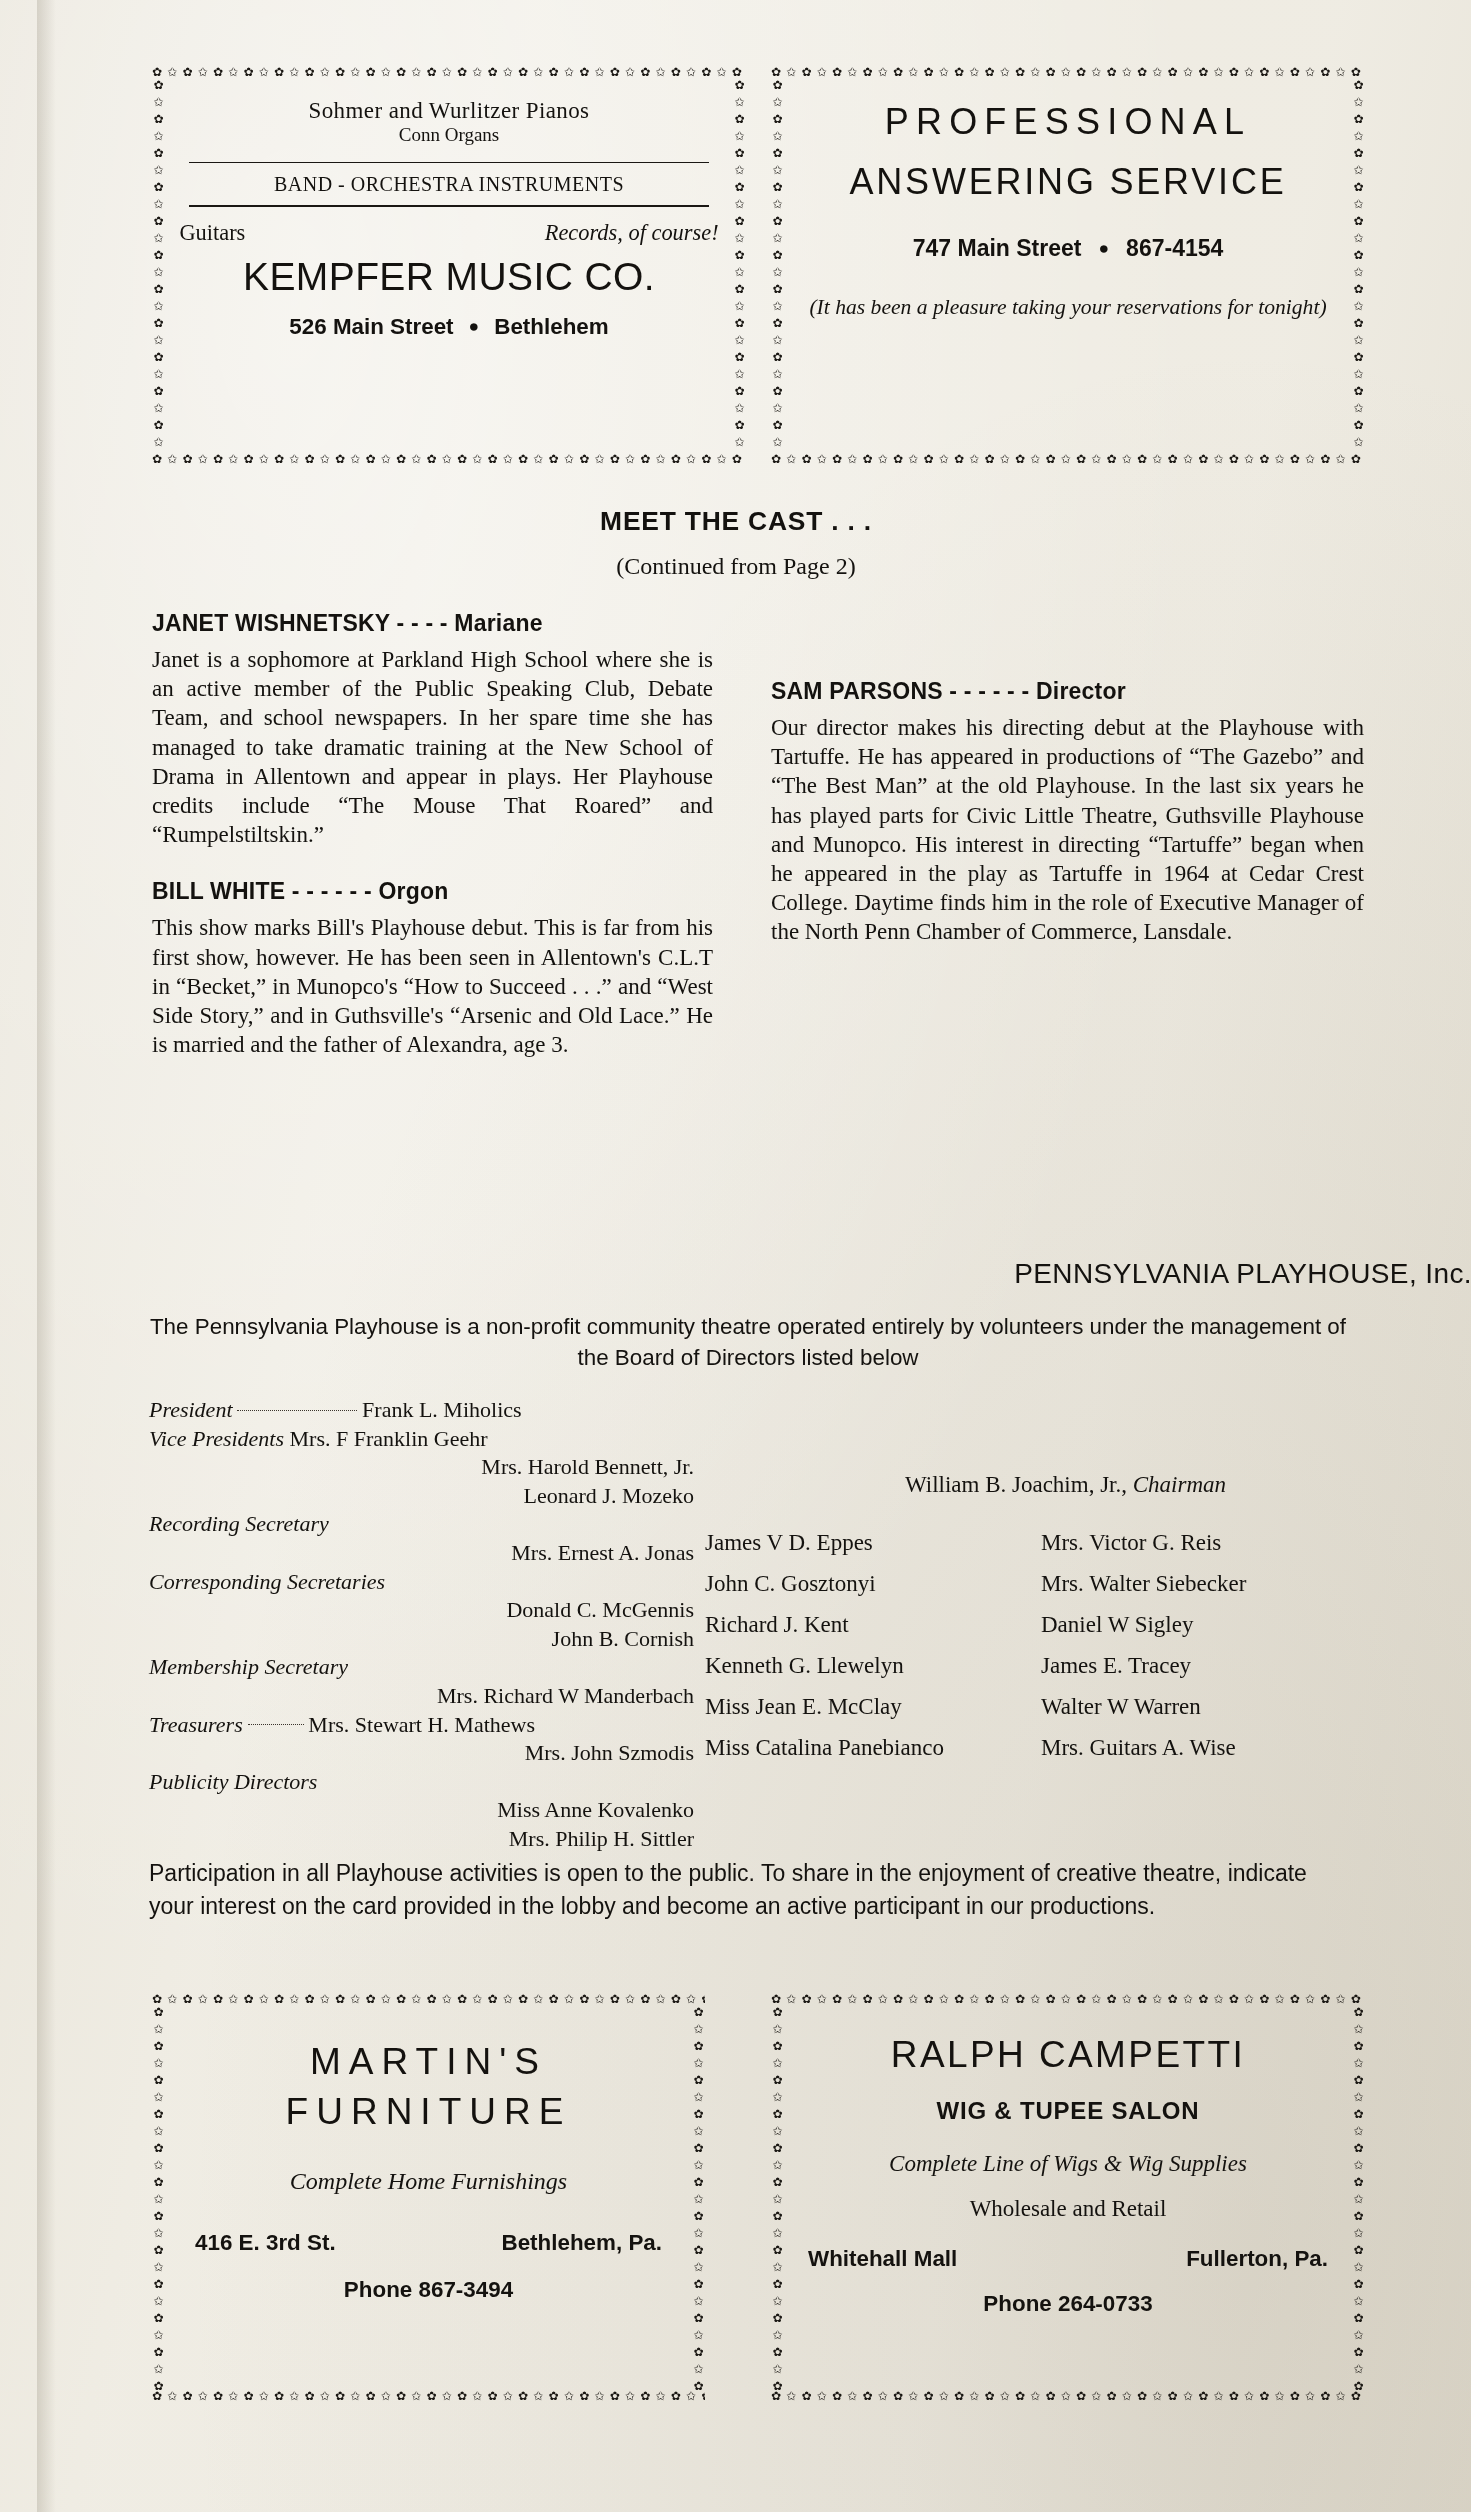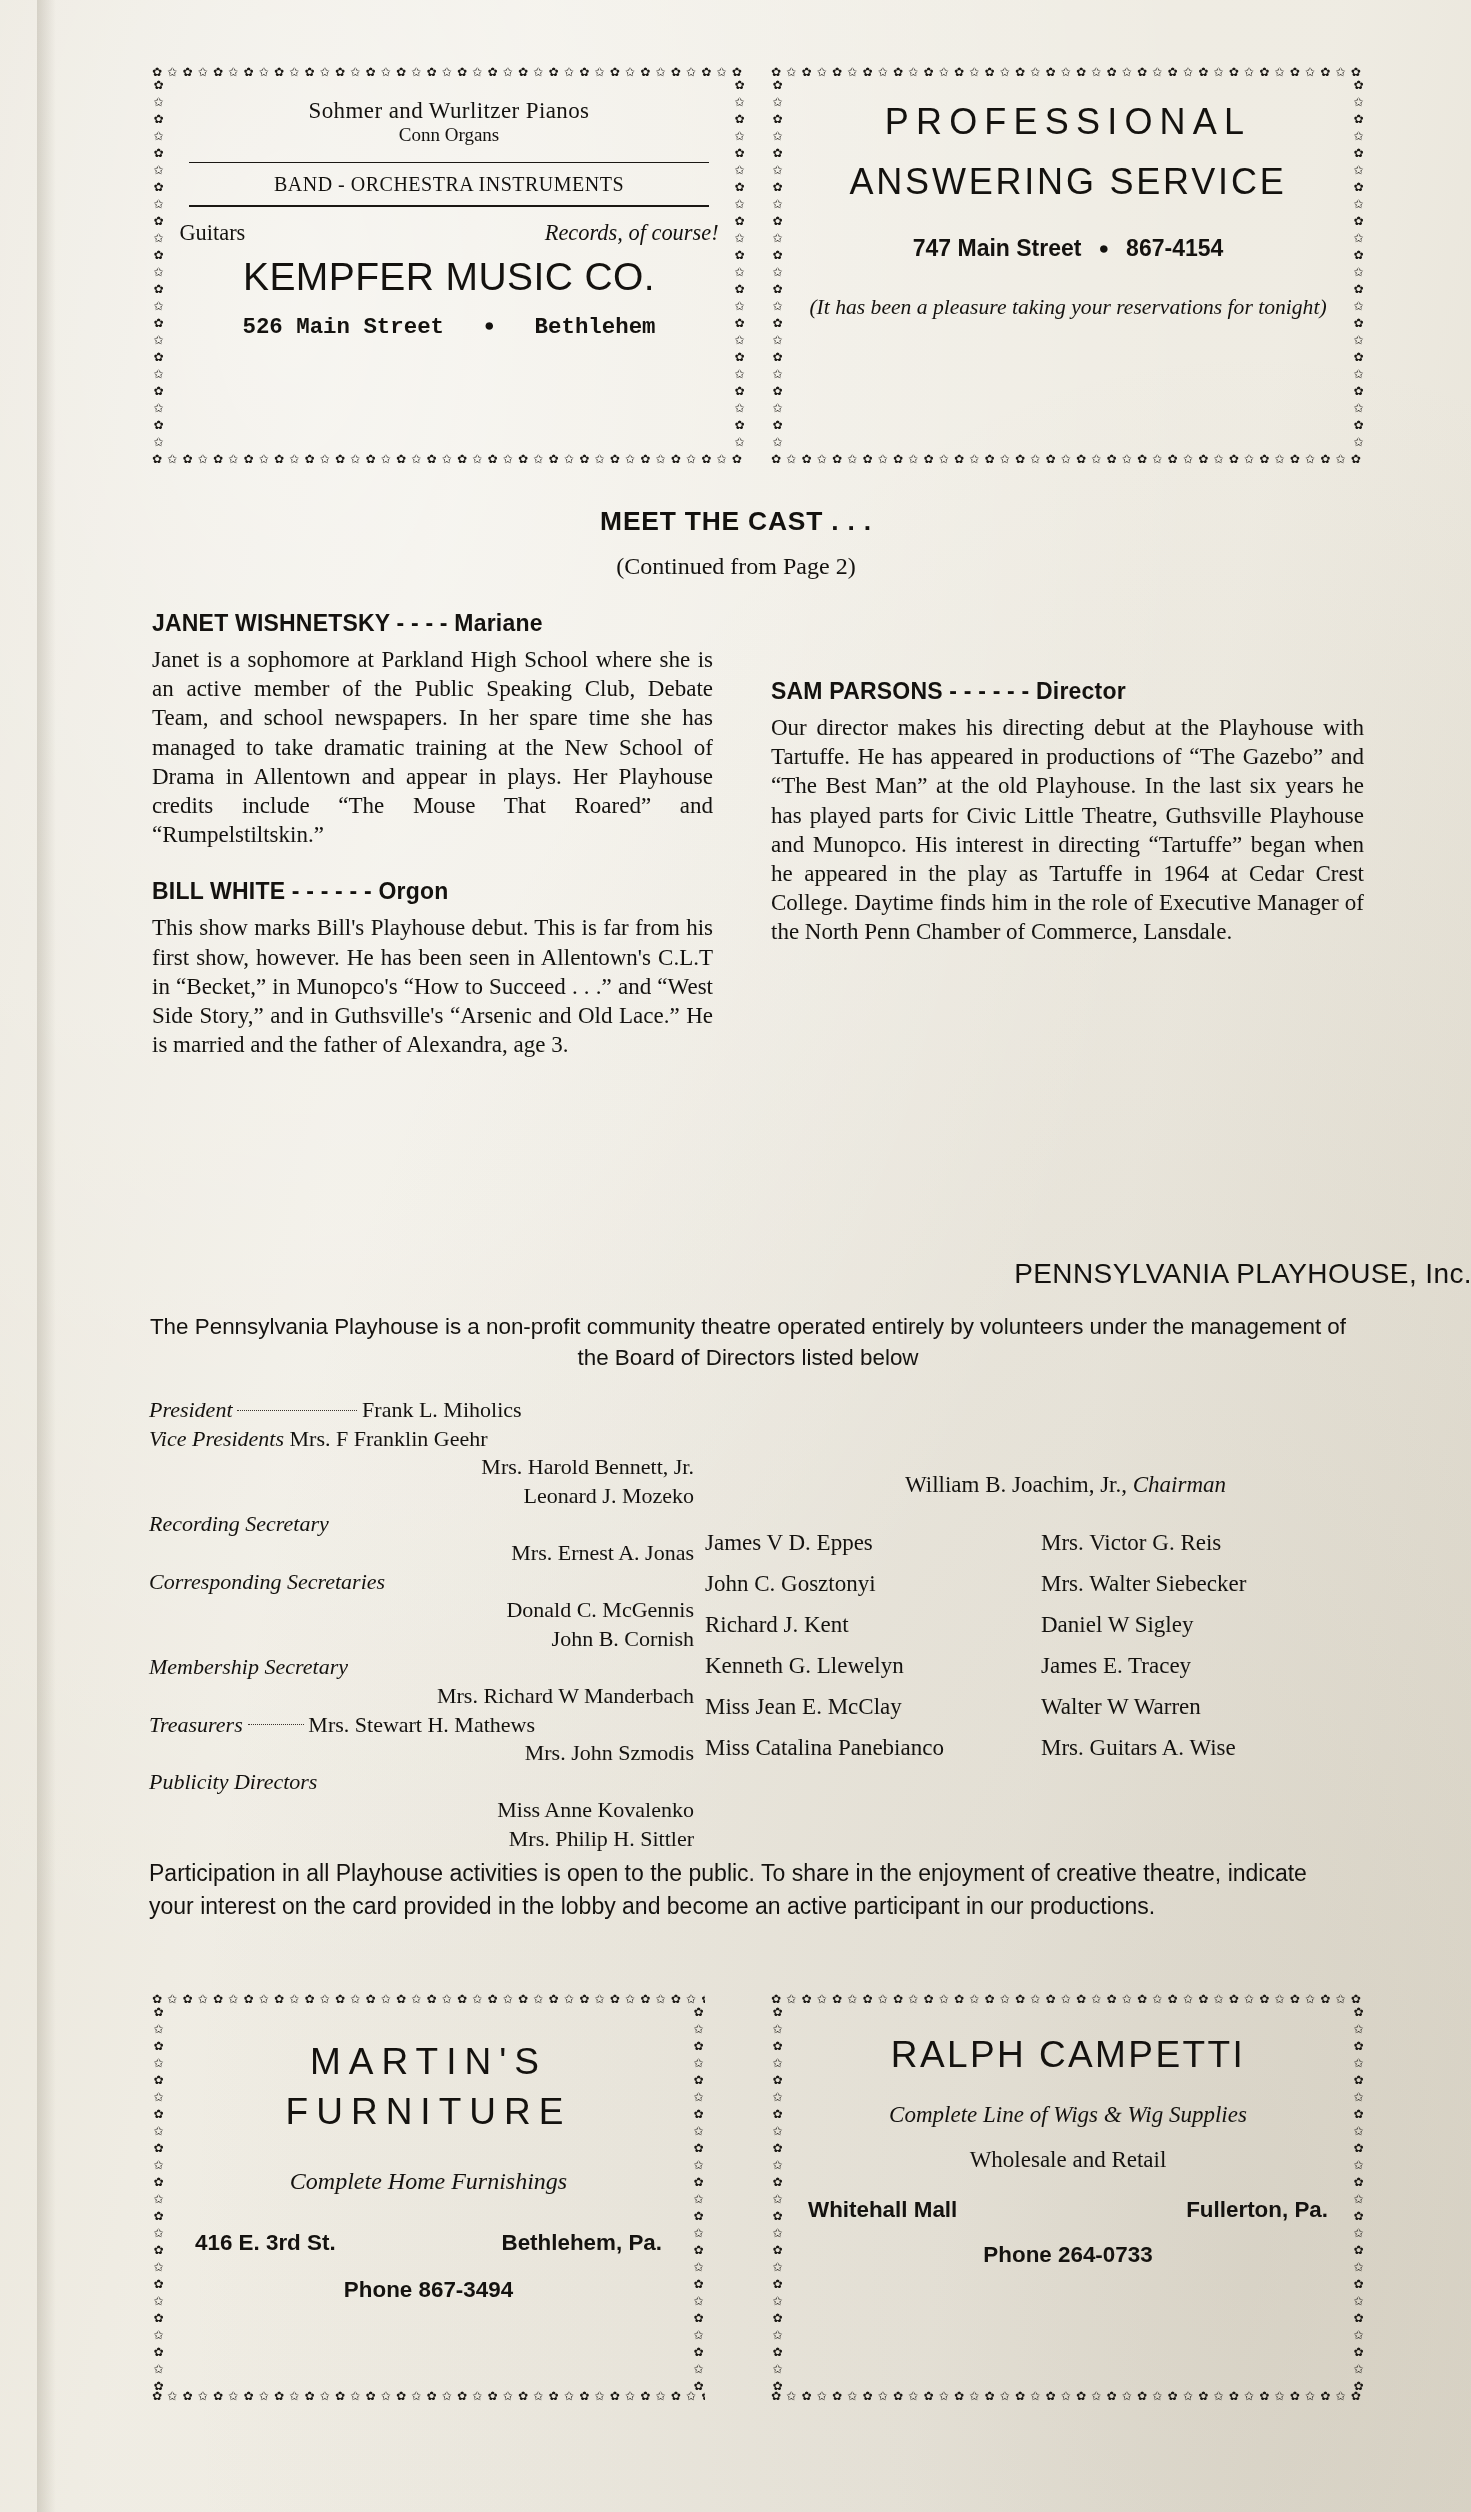--- a/index.html
+++ b/index.html
@@ -99,22 +99,22 @@
   }
   #kempfer-ad .guitars {
     display: flex; justify-content: space-between;
     padding: 0 14.4px; font-size: 22.4px; margin-bottom: 9.6px;
   }
   #kempfer-ad .name {
     font-family: "Liberation Sans", sans-serif;
     font-size: 39px; letter-spacing: 0.4px; margin: 3.2px 0 14.4px 0;
   }
   #kempfer-ad .addr {
-    display: flex; justify-content: center; align-items: center; gap: 40px;
-    font-family: Liberation Mono, monospace;
+    display: flex; justify-content: center; align-items: center; gap: 15px;
+    font-family: Liberation Sans, sans-serif;
     font-weight: bold; font-size: 22.4px;
   }
   .dot { font-size: 17.6px; line-height: 1; }
 
   
   #answering-ad { left: 771px; top: 66px; width: 594px; height: 399px; }
   #answering-ad .t1 {
     font-family: "Liberation Sans", sans-serif;
     font-size: 36px; letter-spacing: 7.2px; margin-top: 21px;
   }
@@ -389,20 +389,21 @@
 
   <div class="adbox" id="campetti-ad">
     <div class="starframe">
       <div class="row top">✿✩✿✩✿✩✿✩✿✩✿✩✿✩✿✩✿✩✿✩✿✩✿✩✿✩✿✩✿✩✿✩✿✩✿✩✿✩✿✩✿✩✿✩✿✩✿✩✿✩✿✩✿✩✿✩✿✩✿</div>
       <div class="row bottom">✿✩✿✩✿✩✿✩✿✩✿✩✿✩✿✩✿✩✿✩✿✩✿✩✿✩✿✩✿✩✿✩✿✩✿✩✿✩✿✩✿✩✿✩✿✩✿✩✿✩✿✩✿✩✿✩✿✩✿</div>
       <div class="col left">✿<br>✩<br>✿<br>✩<br>✿<br>✩<br>✿<br>✩<br>✿<br>✩<br>✿<br>✩<br>✿<br>✩<br>✿<br>✩<br>✿<br>✩<br>✿<br>✩<br>✿<br>✩<br>✿</div>
       <div class="col right">✿<br>✩<br>✿<br>✩<br>✿<br>✩<br>✿<br>✩<br>✿<br>✩<br>✿<br>✩<br>✿<br>✩<br>✿<br>✩<br>✿<br>✩<br>✿<br>✩<br>✿<br>✩<br>✿</div>
     </div>
     <div class="ad-inner">
       <div class="c1">RALPH CAMPETTI</div>
+      <div class="c2">WIG &amp; TUPEE SALON</div>
       <div class="c3">Complete Line of Wigs &amp; Wig Supplies</div>
       <div class="c4">Wholesale and Retail</div>
       <div class="c5">
         <span>Whitehall Mall</span>
         <span>Fullerton, Pa.</span>
       </div>
       <div class="c6">Phone 264-0733</div>
     </div>
   </div>
 

